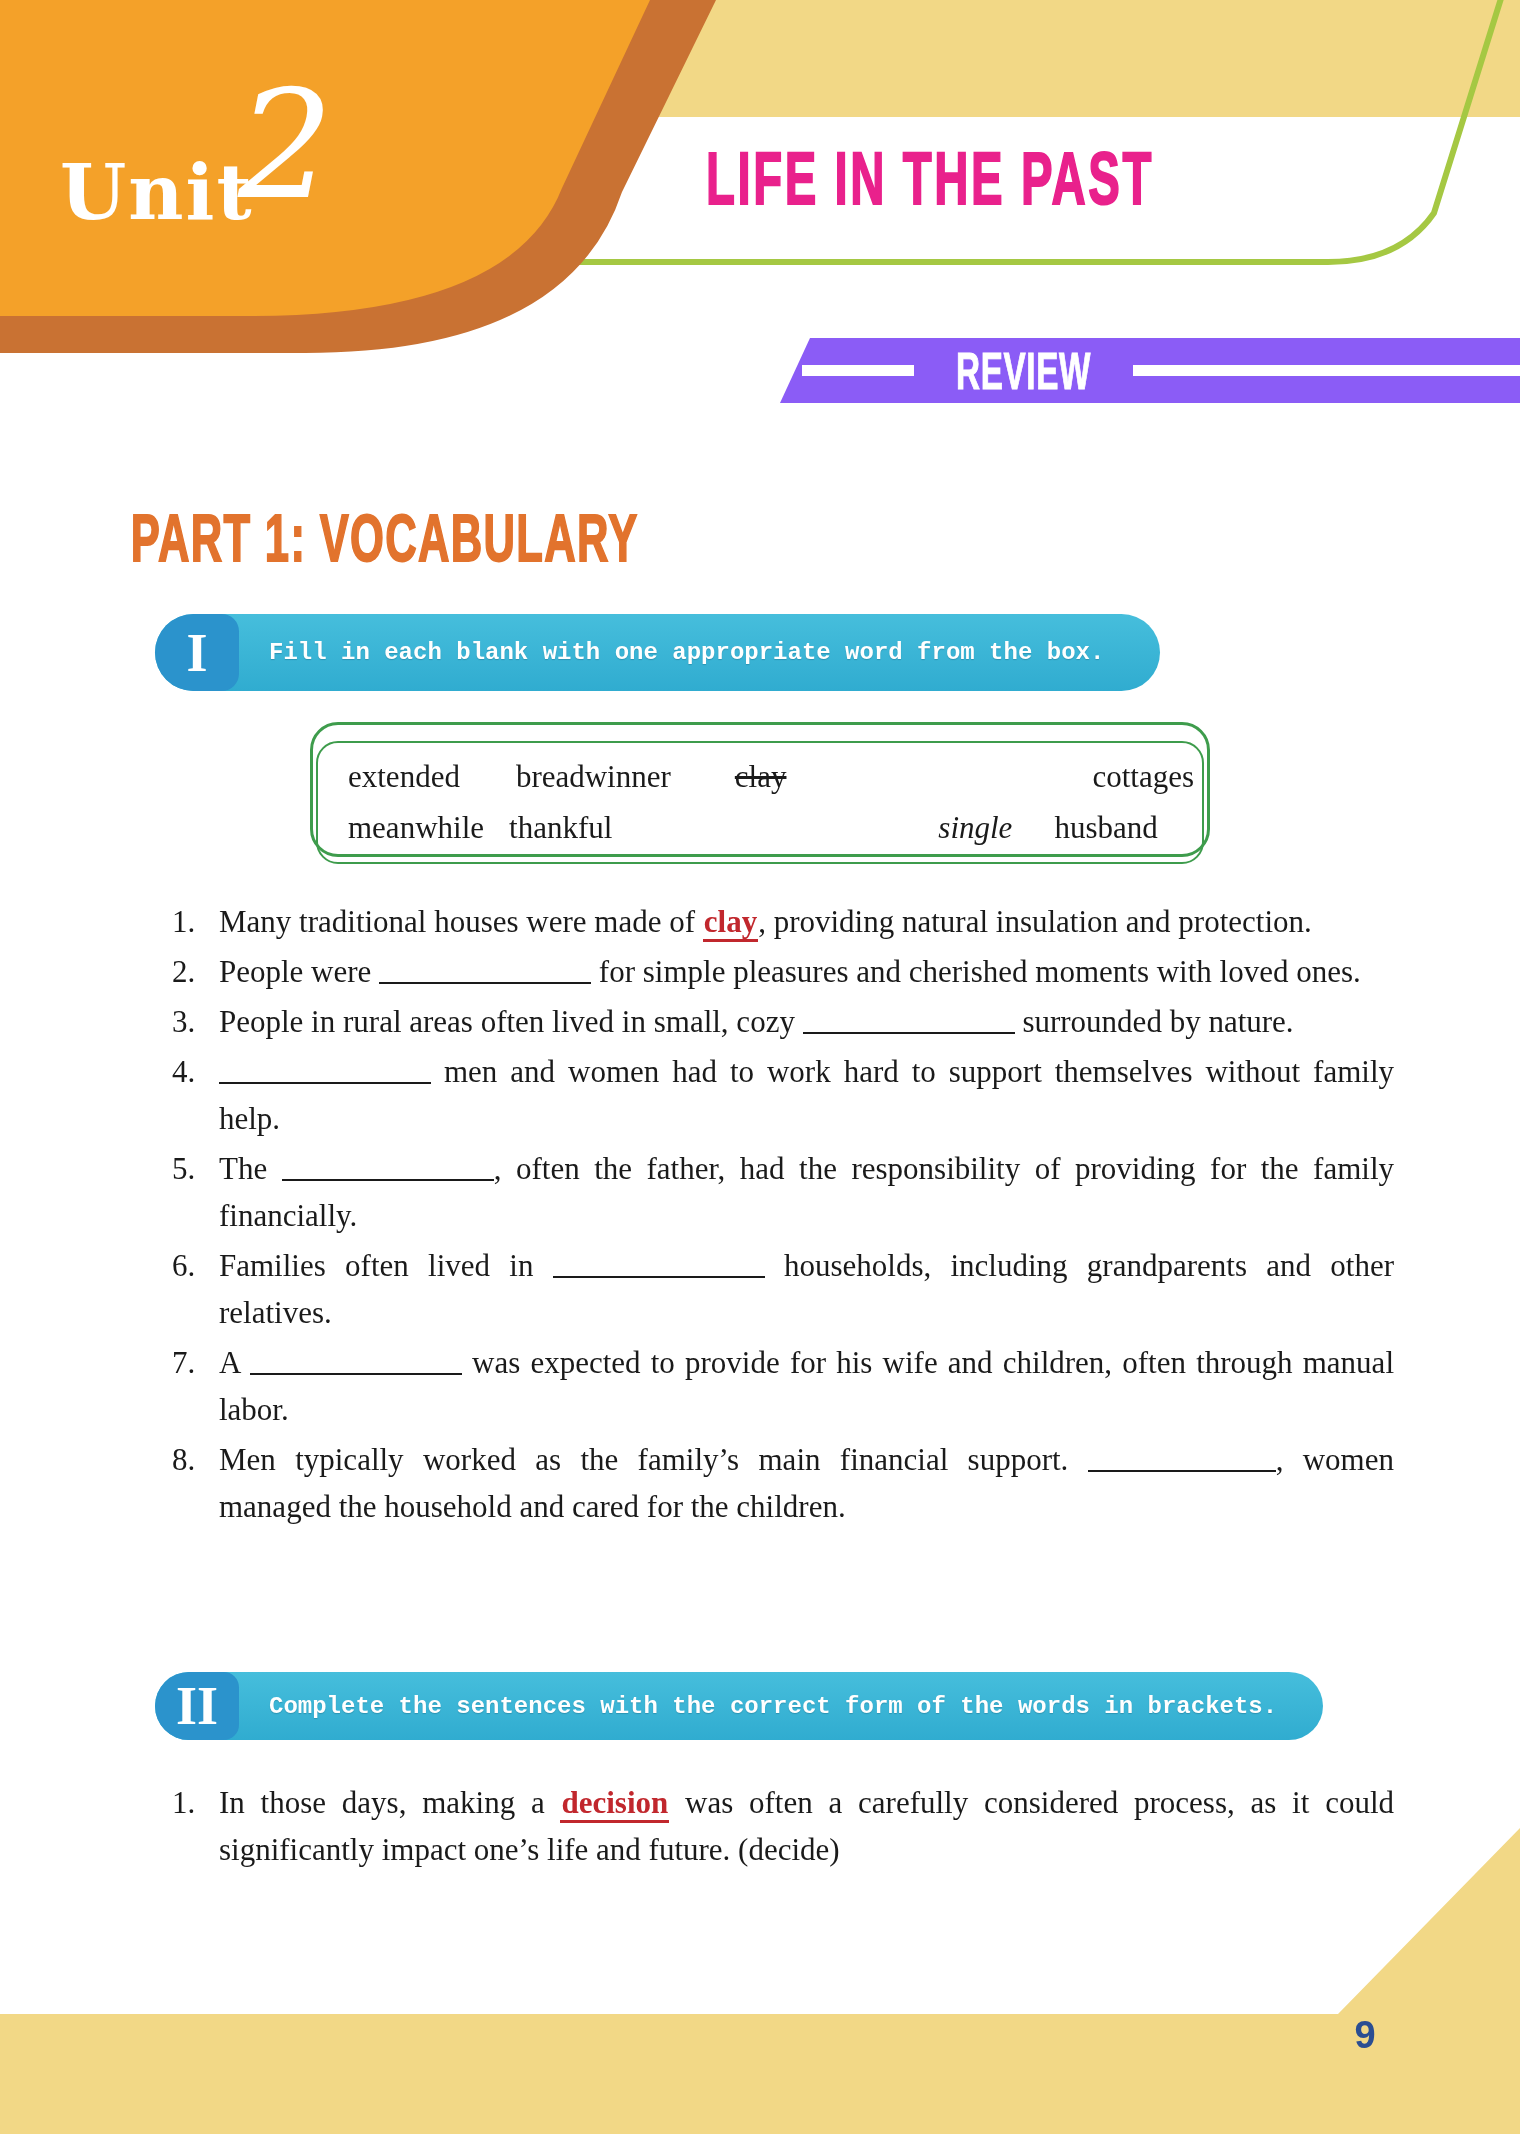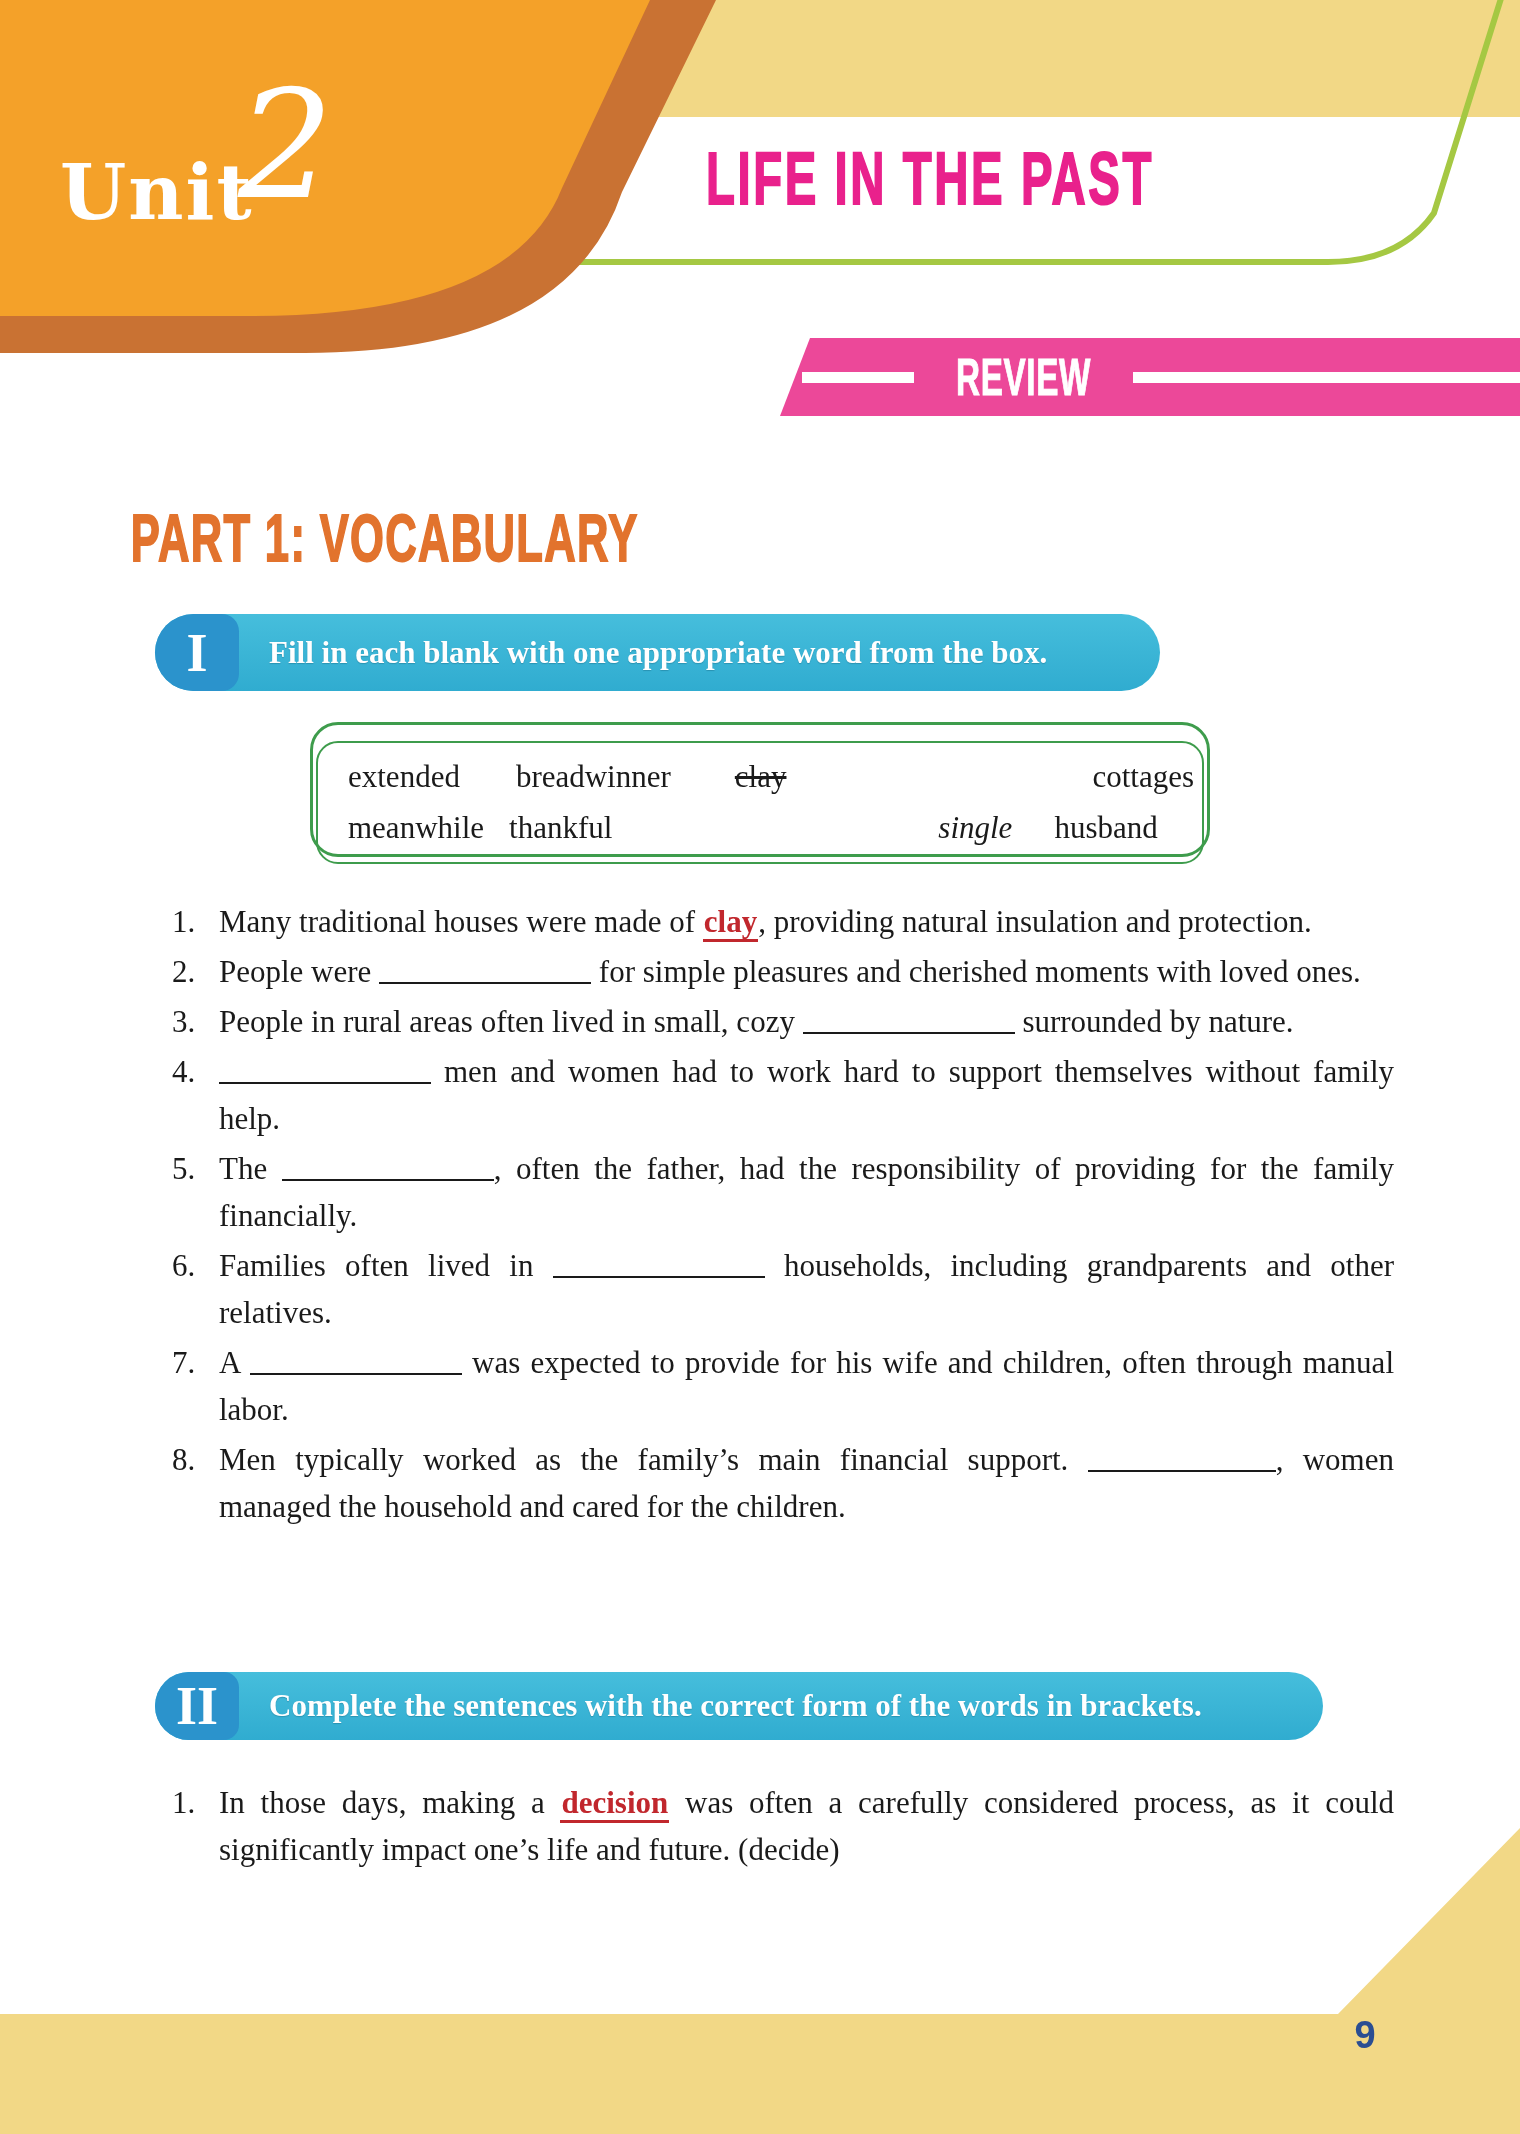--- a/index.html
+++ b/index.html
@@ -8,42 +8,42 @@
   
   .header-svg{position:absolute;top:0;left:0;width:1520px;height:480px;display:block;}
   .unit-label{position:absolute;left:60px;top:148px;font-family:"DejaVu Serif",serif;
       font-weight:bold;font-size:76px;color:#ffffff;letter-spacing:2px;}
   .unit-number{position:absolute;left:238px;top:58px;font-family:"DejaVu Serif",serif;
       font-style:italic;font-size:150px;color:#ffffff;}
   .unit-title{position:absolute;left:706px;top:136px;font-family:"Liberation Sans",sans-serif;
       font-weight:bold;font-size:74px;color:#E9218C;-webkit-text-stroke:2px #E9218C;
       transform:scaleX(0.64);transform-origin:left top;white-space:nowrap;letter-spacing:4px;}
   
-  .review-banner{position:absolute;top:338px;left:780px;width:740px;height:78px;background:#ec4899;
+  .review-banner{position:absolute;top:338px;left:780px;width:740px;height:65px;background:#8b5cf6;
       clip-path:polygon(30px 0,100% 0,100% 100%,0 100%);display:flex;align-items:center;}
   .review-stripe{height:11px;background:#ffffff;}
   .review-stripe.left{width:112px;margin-left:22px;}
   .review-stripe.right{flex:1;}
   .review-label{font-family:"Liberation Sans",sans-serif;font-weight:bold;font-size:52px;
       color:#ffffff;-webkit-text-stroke:1px #fff;transform:scaleX(0.64);white-space:nowrap;
       margin:0 4px;letter-spacing:1px;}
   
   .part-title{position:absolute;top:500px;left:0;width:1120px;text-align:left;
       font-family:"Liberation Sans",sans-serif;font-weight:bold;font-size:66px;color:#E2732D;
       -webkit-text-stroke:1.8px #E2732D;letter-spacing:2px;}
   .part-title>span{display:inline-block;transform:scaleX(0.66);transform-origin:center;white-space:nowrap;}
   
   .sec-banner{position:absolute;left:155px;background:linear-gradient(#46BEDC,#30ACD0);
       border-radius:40px;display:flex;align-items:center;}
   .sb1{top:614px;width:1005px;height:77px;}
   .sb2{top:1672px;width:1168px;height:68px;}
   .sec-badge{width:84px;align-self:stretch;background:#2B93CC;
       border-radius:40px 18px 18px 40px;display:flex;align-items:center;justify-content:center;
       font-family:"Liberation Serif",serif;font-weight:bold;font-size:54px;color:#ffffff;}
-  .sec-label{color:#ffffff;font-family:Liberation Serif, serif;font-weight:bold;font-size:31px;
+  .sec-label{color:#ffffff;font-family:Liberation Mono, monospace;font-weight:bold;font-size:24px;
       margin-left:30px;white-space:nowrap;text-shadow:0 1px 1px rgba(0,60,80,.25);}
   
   .word-box{position:absolute;top:722px;left:310px;width:900px;height:135px;
       border:3px solid #3E9C4C;border-radius:28px;padding:3px;box-sizing:border-box;}
   .word-box-inner{width:100%;height:100%;border:2px solid #3E9C4C;border-radius:22px;
       box-sizing:border-box;display:flex;flex-direction:column;justify-content:space-evenly;margin-top:13px;}
   .wb-row{display:flex;font-size:31px;color:#1a1a1a;}
   .wb-cell{white-space:nowrap;}
   .struck{text-decoration:line-through;}
   .r0c0,.r1c0{margin-left:30px;}

